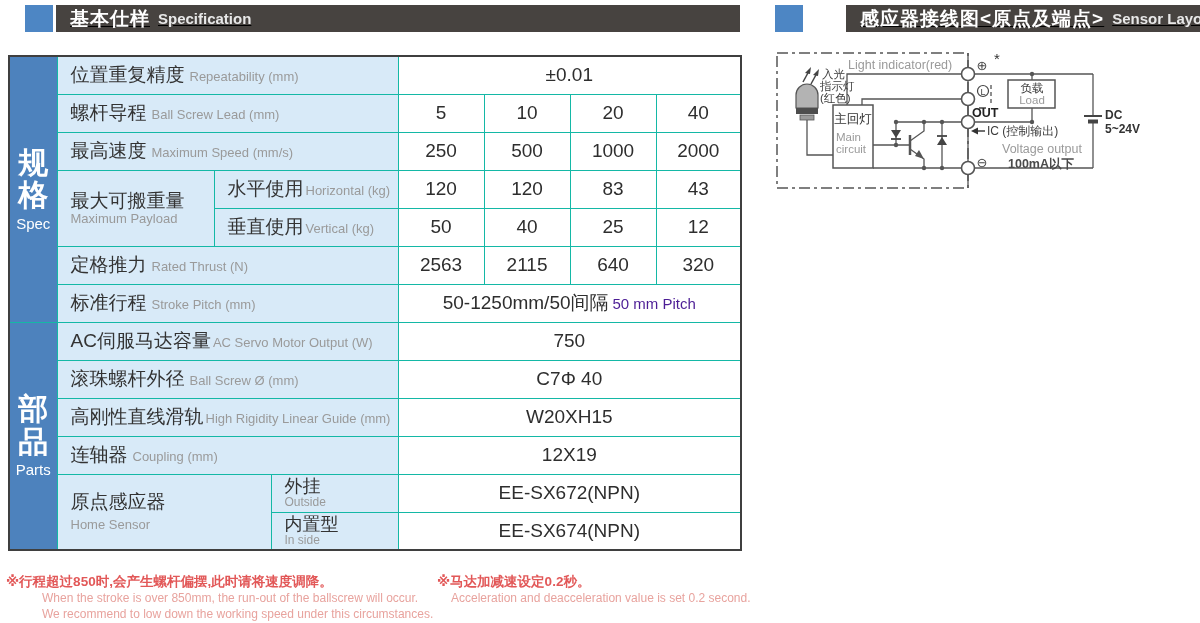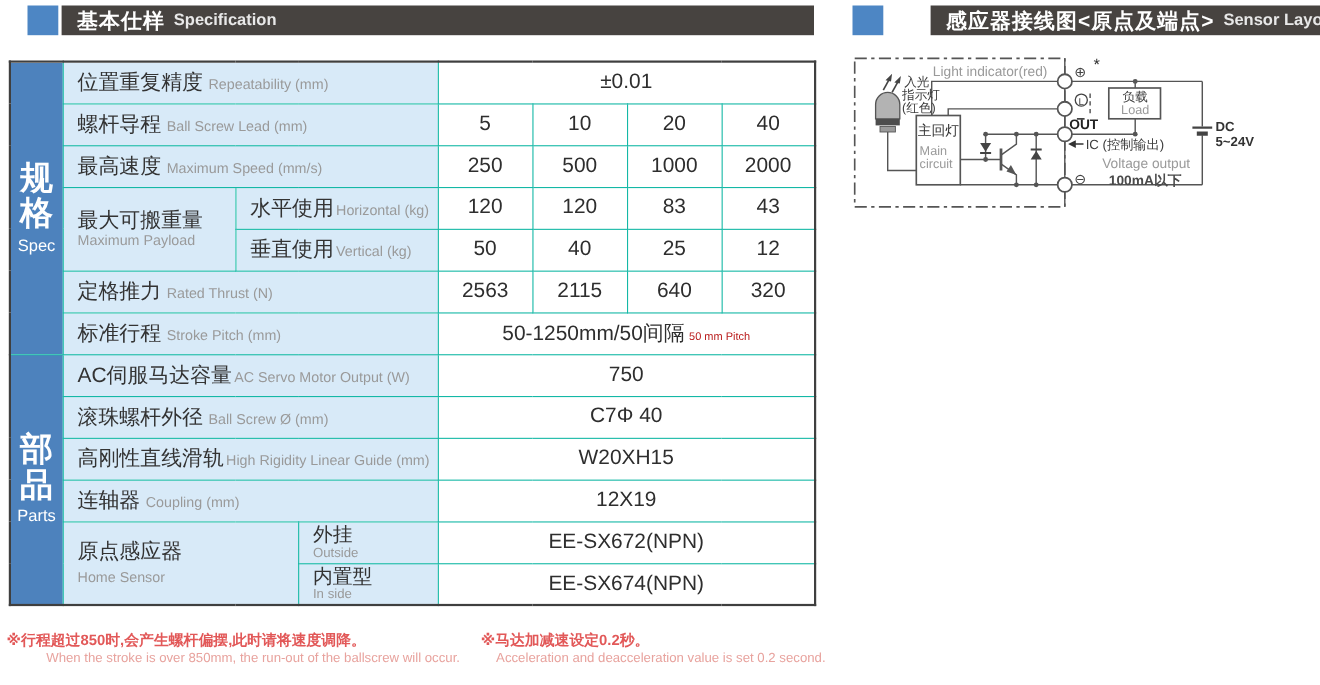--- a/index.html
+++ b/index.html
@@ -2,21 +2,21 @@
 <html><head>
 <meta charset="utf-8">
 <style>
   * { margin:0; padding:0; box-sizing:border-box; }
   body { background:#ffffff; }
   .canvas {
     position:relative; width:1200px; height:623px; background:#ffffff;
     font-family:"Liberation Sans","DejaVu Sans",sans-serif; overflow:hidden;
   }
   
-  .hdr { position:absolute; top:5px; height:27px; display:flex; }
+  .hdr { position:absolute; top:5px; height:27px; display:flex;text-decoration:underline; }
   .hdr-square { width:28px; height:27px; background:#4d86c4; margin-right:3px; flex:none; }
   .hdr-bar { background:#474340; color:#fff; display:flex; align-items:center; padding-left:14px; }
   .hdr-zh { font-size:19px; font-weight:bold; letter-spacing:1px; }
   .hdr-en { font-size:15px; font-weight:bold; margin-left:8px; color:#e8e8e8; }
   #hdr-left  { left:25px; }  #hdr-left  .hdr-bar { width:684px; }
   #hdr-right { left:775px; } #hdr-right .hdr-bar { width:438px;margin-left:40px; }
   
   table.spec { position:absolute; left:8px; top:55px; width:732px;
     border-collapse:collapse; table-layout:fixed; }
   table.spec td { border:1px solid #14b8a6; height:38px; vertical-align:middle; overflow:hidden; }
@@ -26,21 +26,21 @@
            font-weight:bold; word-break:break-all; }
   .sb-en { display:block; font-size:15px; margin-top:3px; }
   td.lbl { background:#d8eaf8; padding-left:13px; }
   .zh  { font-size:19px; color:#333; }
   .en  { font-size:13px; color:#9a9a9a; margin-left:5px; }
   .zh-blk { display:block; font-size:19px; color:#333; line-height:1.15; }
   .en-blk { display:block; font-size:13px; color:#9a9a9a; line-height:1.1; }
   .zh-sub { display:block; font-size:18px; color:#333; line-height:1.05; }
   .en-sub { display:block; font-size:12px; color:#9a9a9a; line-height:1.05; }
   td.val { background:#fff; text-align:center; font-size:19px; color:#2e2e2e; }
-  .val-sub { font-size:10px; color:#b91c1c; margin-left:4px; }
+  .val-sub { font-size:15px; color:#4c1d95; margin-left:4px; }
   
   .notes { position:absolute; top:573px; left:0; width:760px; }
   .note-zh { font-size:13.5px; font-weight:bold; color:#e25858; line-height:1.35; }
   .note-en { font-size:12px; color:#e8a39e; line-height:1.3; }
   #note-left  { position:absolute; left:6px; top:0; }
   #note-left .note-en { margin-left:36px; }
   #note-right { position:absolute; left:437px; top:0; }
   #note-right .note-en { margin-left:14px; }
   
   svg.diagram { position:absolute; left:772px; top:40px; }
@@ -197,20 +197,21 @@
         </td>
         <td class="val" colspan="4">EE-SX674(NPN)</td>
       </tr>
     </tbody>
   </table>
 
   <div class="notes">
     <div id="note-left">
       <div class="note-zh">※行程超过850时,会产生螺杆偏摆,此时请将速度调降。</div>
       <div class="note-en">When the stroke is over 850mm, the run-out of the ballscrew will occur.</div>
+      <div class="note-en">We recommend to low down the working speed under this circumstances.</div>
     </div>
     <div id="note-right">
       <div class="note-zh">※马达加减速设定0.2秒。</div>
       <div class="note-en">Acceleration and deacceleration value is set 0.2 second.</div>
     </div>
   </div>
 
   <svg class="diagram" width="420" height="160" viewBox="0 0 420 160">
 
     <rect x="5" y="13" width="191" height="135" fill="none" stroke="#555" stroke-width="1.5" stroke-dasharray="11 4 3 4"></rect>

